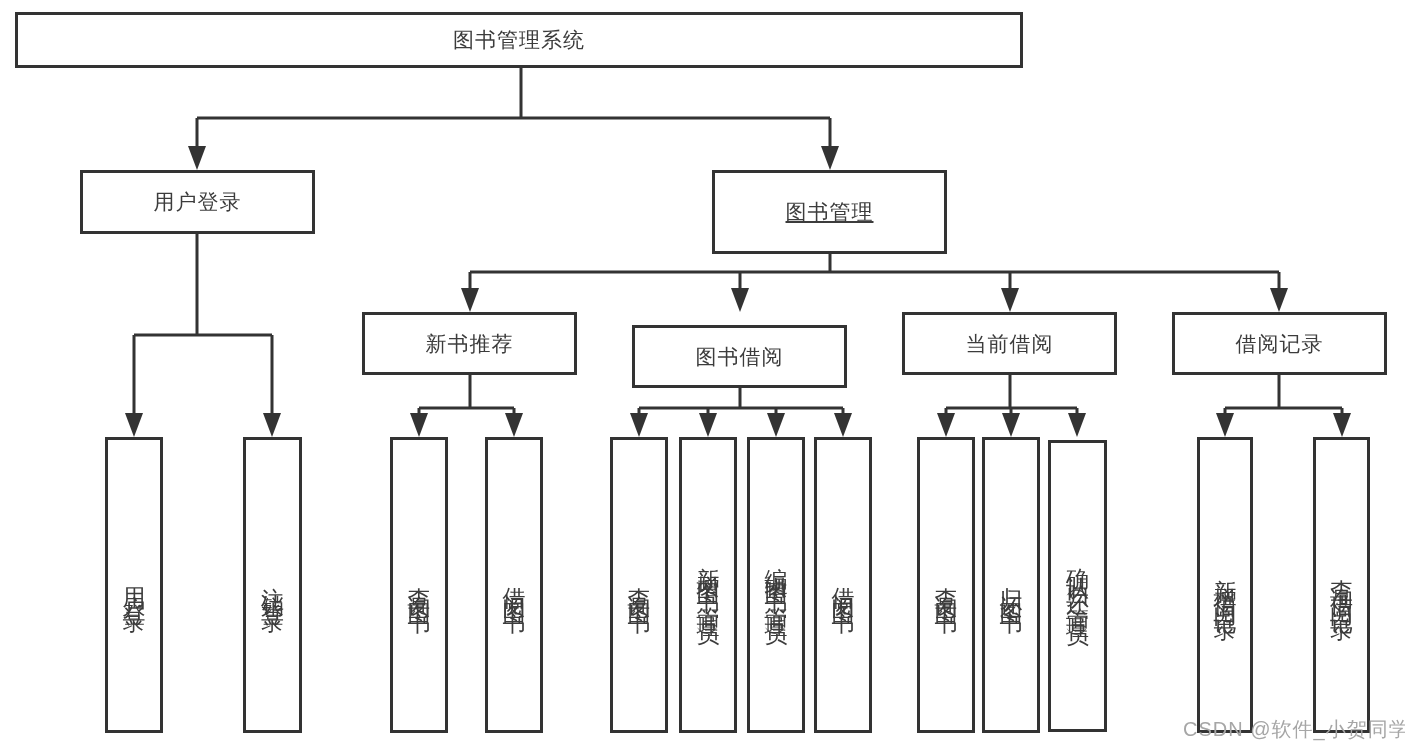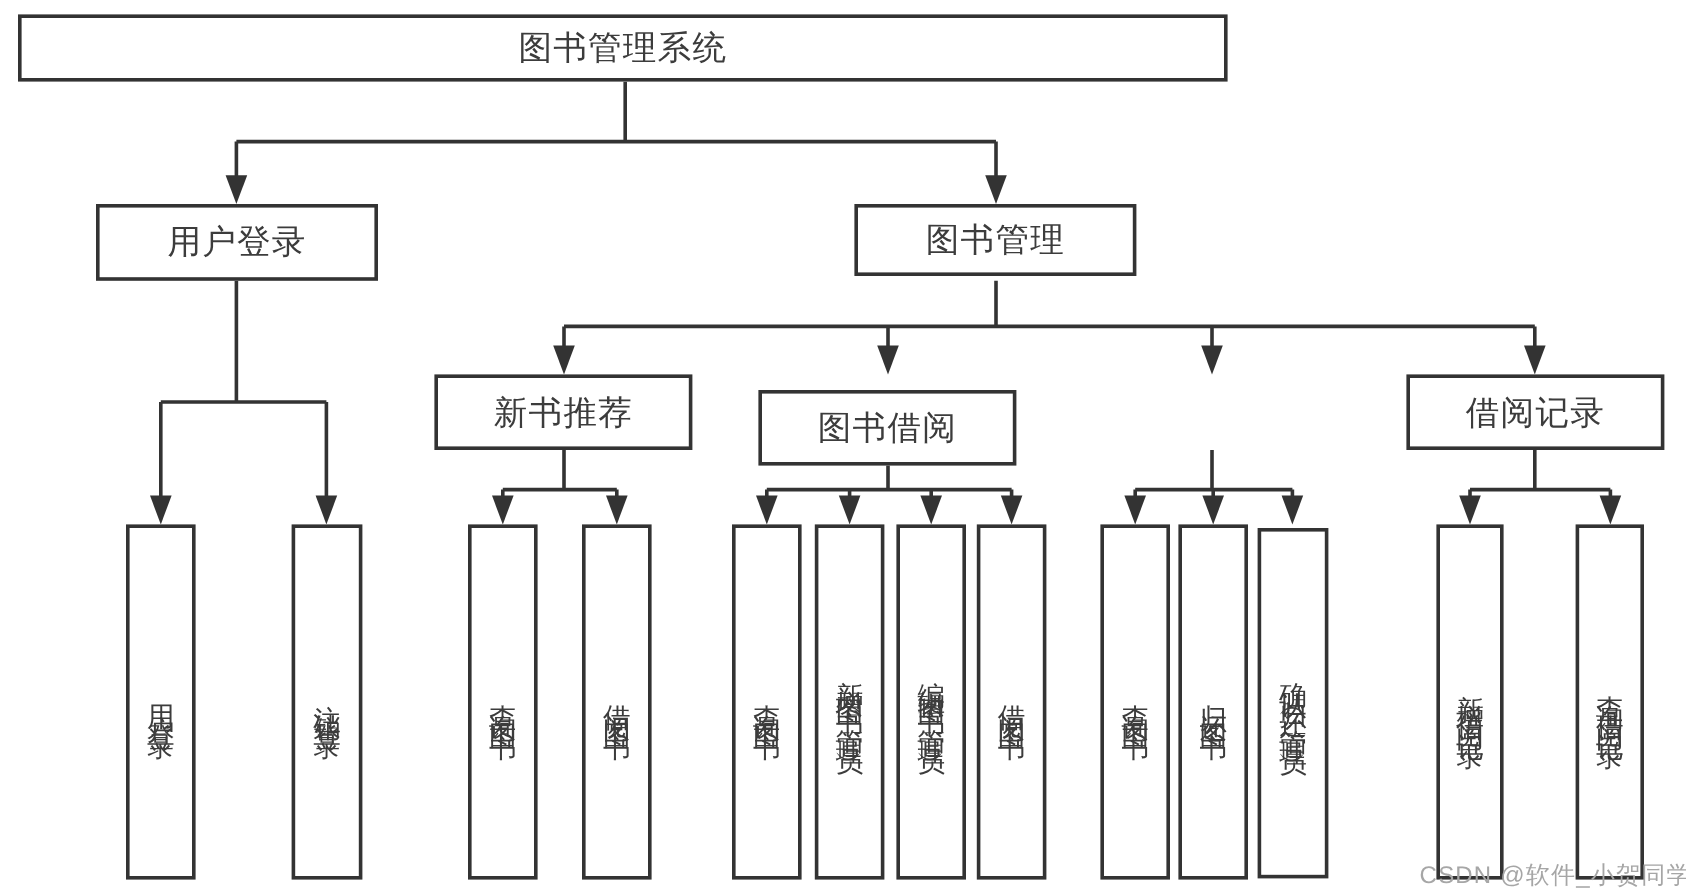--- a/index.html
+++ b/index.html
@@ -33,21 +33,21 @@
     stroke: none;
   }
   .hnode {
     position: absolute;
     box-sizing: border-box;
     border: 3px solid #333333;
     background: #ffffff;
     display: flex;
     align-items: center;
     justify-content: center;
-    font-size: 28px;
+    font-size: 21px;
     color: #3c3c3c;
     letter-spacing: 1px;
     z-index: 2;
     white-space: nowrap;
   }
   .vnode {
     position: absolute;
     box-sizing: border-box;
     border: 3px solid #333333;
     background: #ffffff;
@@ -124,24 +124,25 @@
     <g>
       <path d="M1279,375 L1279,408 M1225,408 L1342,408 M1225,408 L1225,415 M1342,408 L1342,415"></path>
       <polygon points="1216,413 1234,413 1225,437"></polygon>
       <polygon points="1333,413 1351,413 1342,437"></polygon>
     </g>
   </svg>
 
   <div class="hnode" style="left:15px; top:12px; width:1008px; height:56px;">图书管理系统</div>
 
   <div class="hnode" style="left:80px; top:170px; width:235px; height:64px;">用户登录</div>
-  <div class="hnode" style="left:712px; top:170px; width:235px; height:60px;">图书管理</div>
+  <div class="hnode" style="left:712px; top:170px; width:235px; height:84px;text-decoration:underline;">图书管理</div>
 
   <div class="hnode" style="left:362px; top:312px; width:215px; height:63px;">新书推荐</div>
   <div class="hnode" style="left:632px; top:312px; width:215px; height:63px;margin-top:13px;">图书借阅</div>
+  <div class="hnode" style="left:902px; top:312px; width:215px; height:63px;">当前借阅</div>
   <div class="hnode" style="left:1172px; top:312px; width:215px; height:63px;">借阅记录</div>
 
   <div class="vnode" style="left:105px; top:437px; width:58px; height:296px;">用户登录</div>
   <div class="vnode" style="left:243px; top:437px; width:59px; height:296px;">注销登录</div>
 
   <div class="vnode" style="left:390px; top:437px; width:58px; height:296px;">查询图书</div>
   <div class="vnode" style="left:485px; top:437px; width:58px; height:296px;">借阅图书</div>
 
   <div class="vnode" style="left:610px; top:437px; width:58px; height:296px;">查询图书</div>
   <div class="vnode" style="left:679px; top:437px; width:58px; height:296px;">新增图书（管理员）</div>

